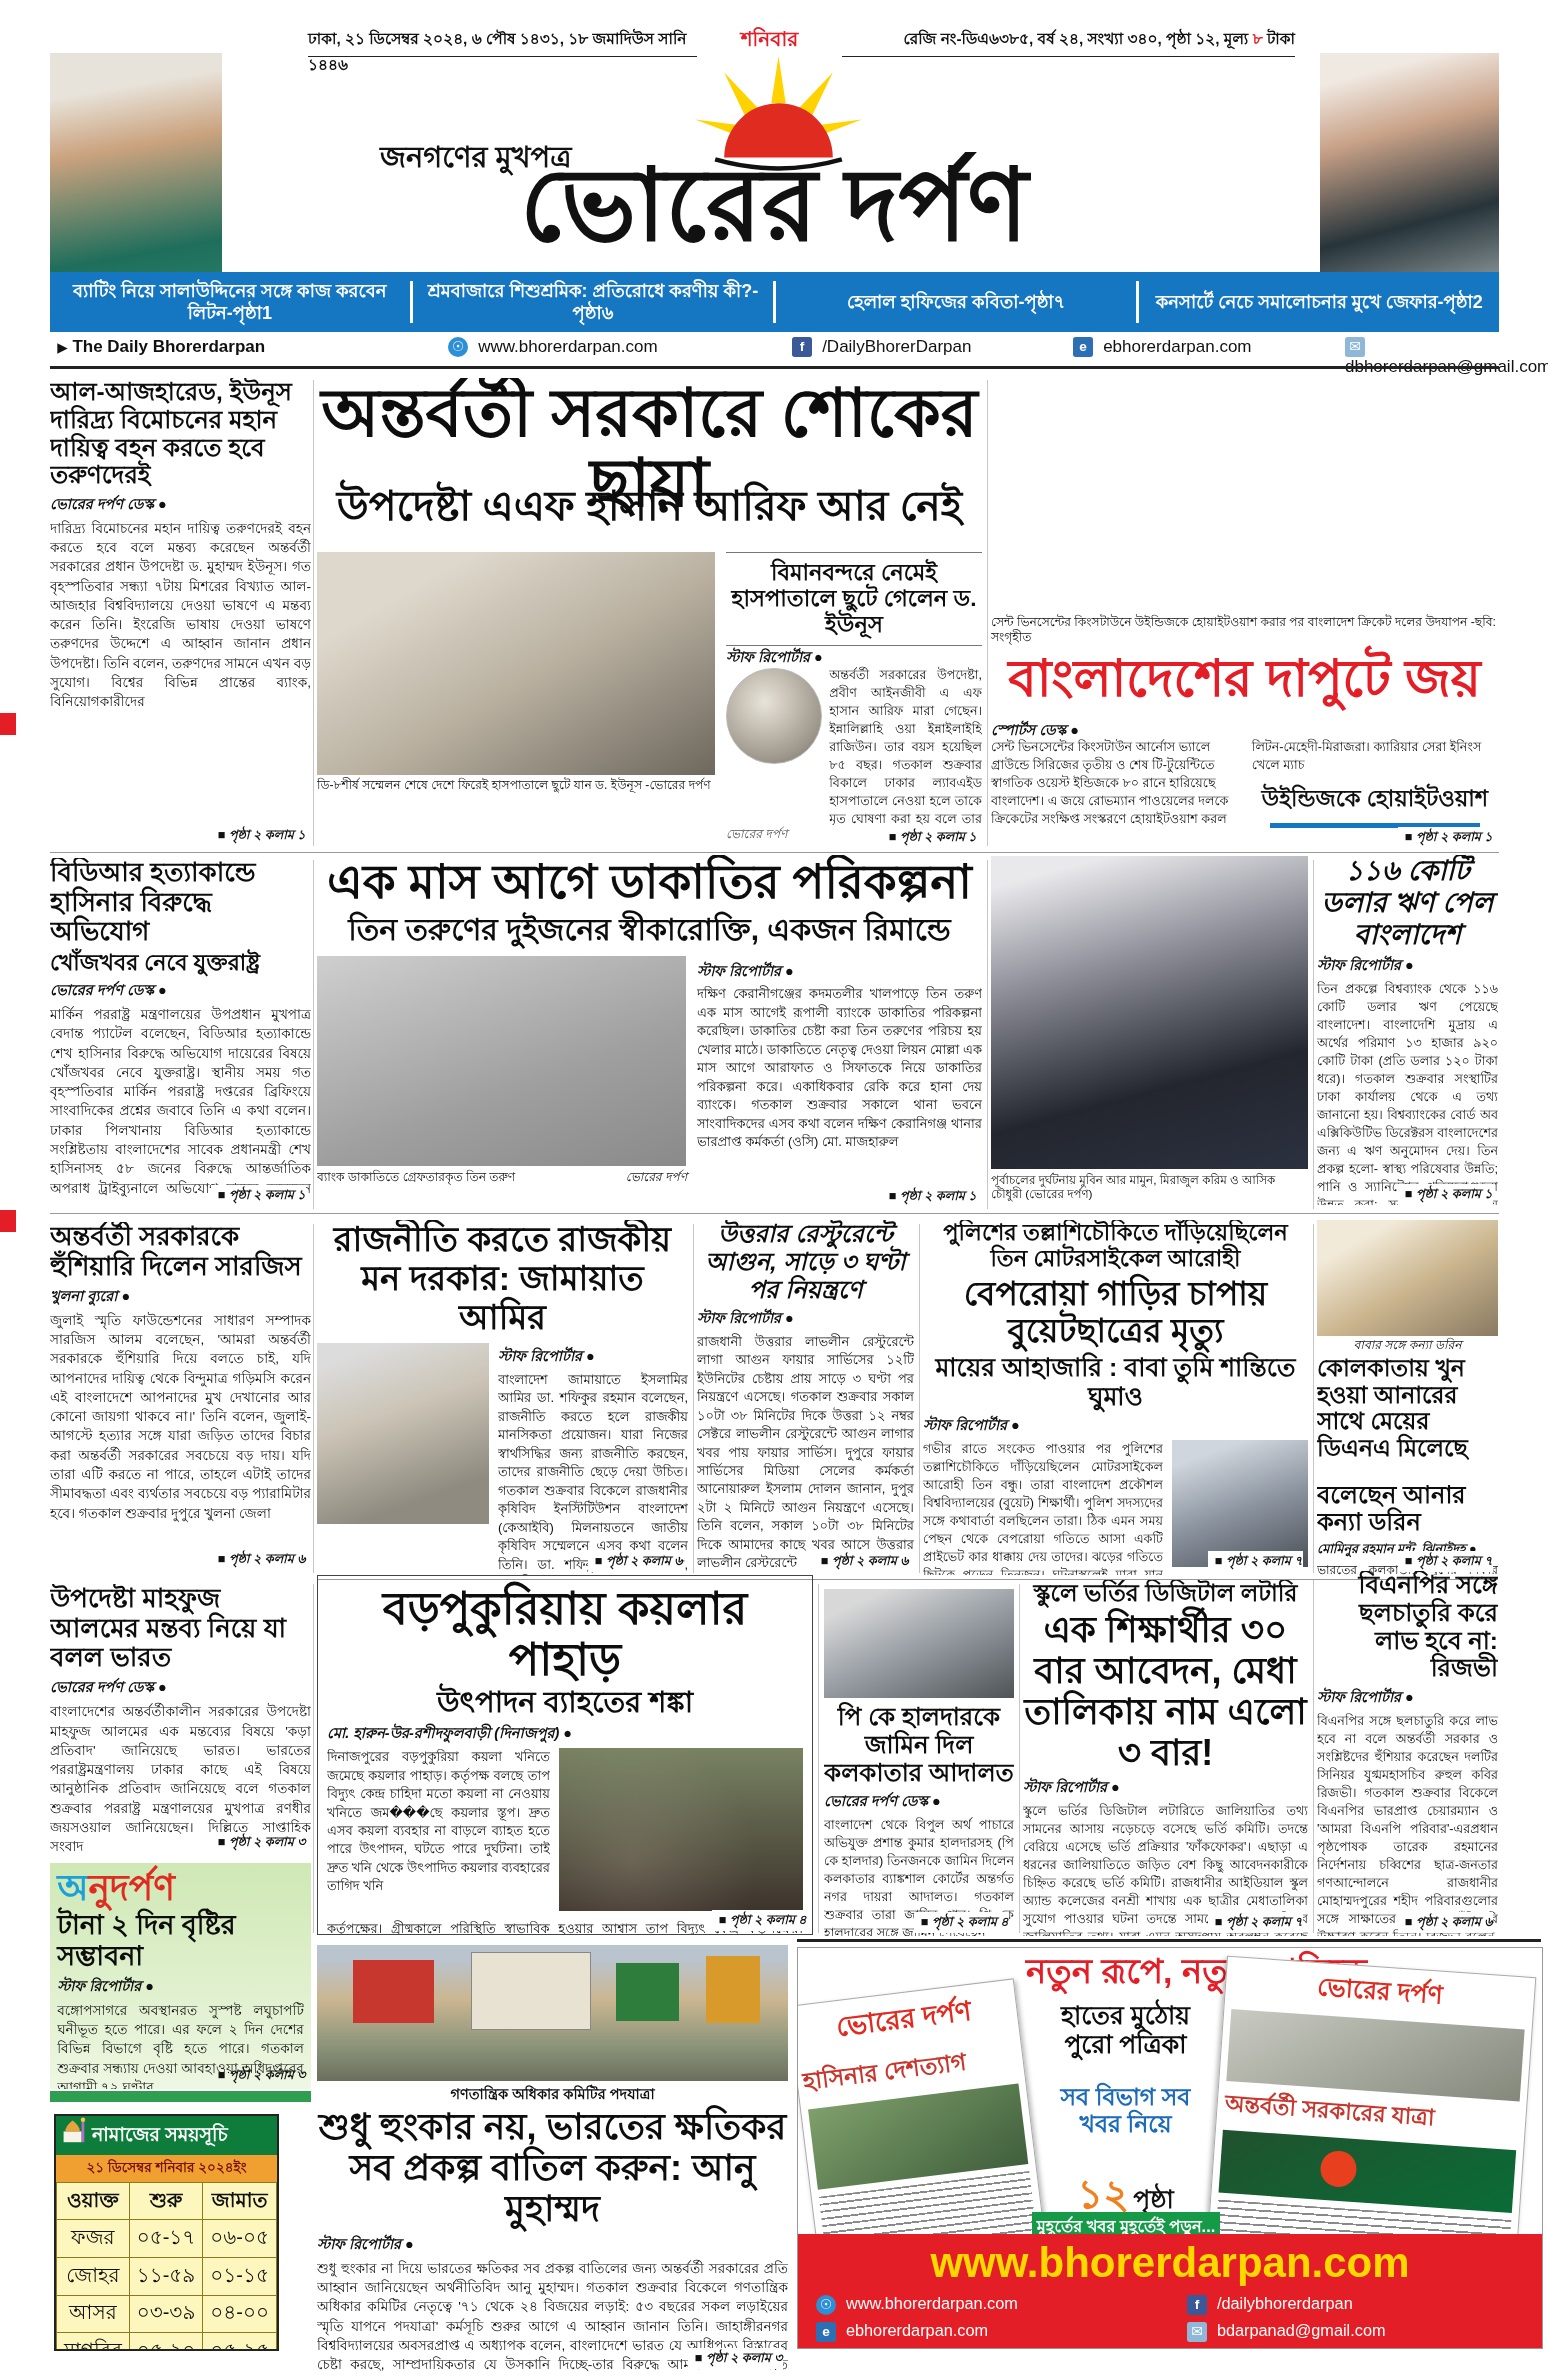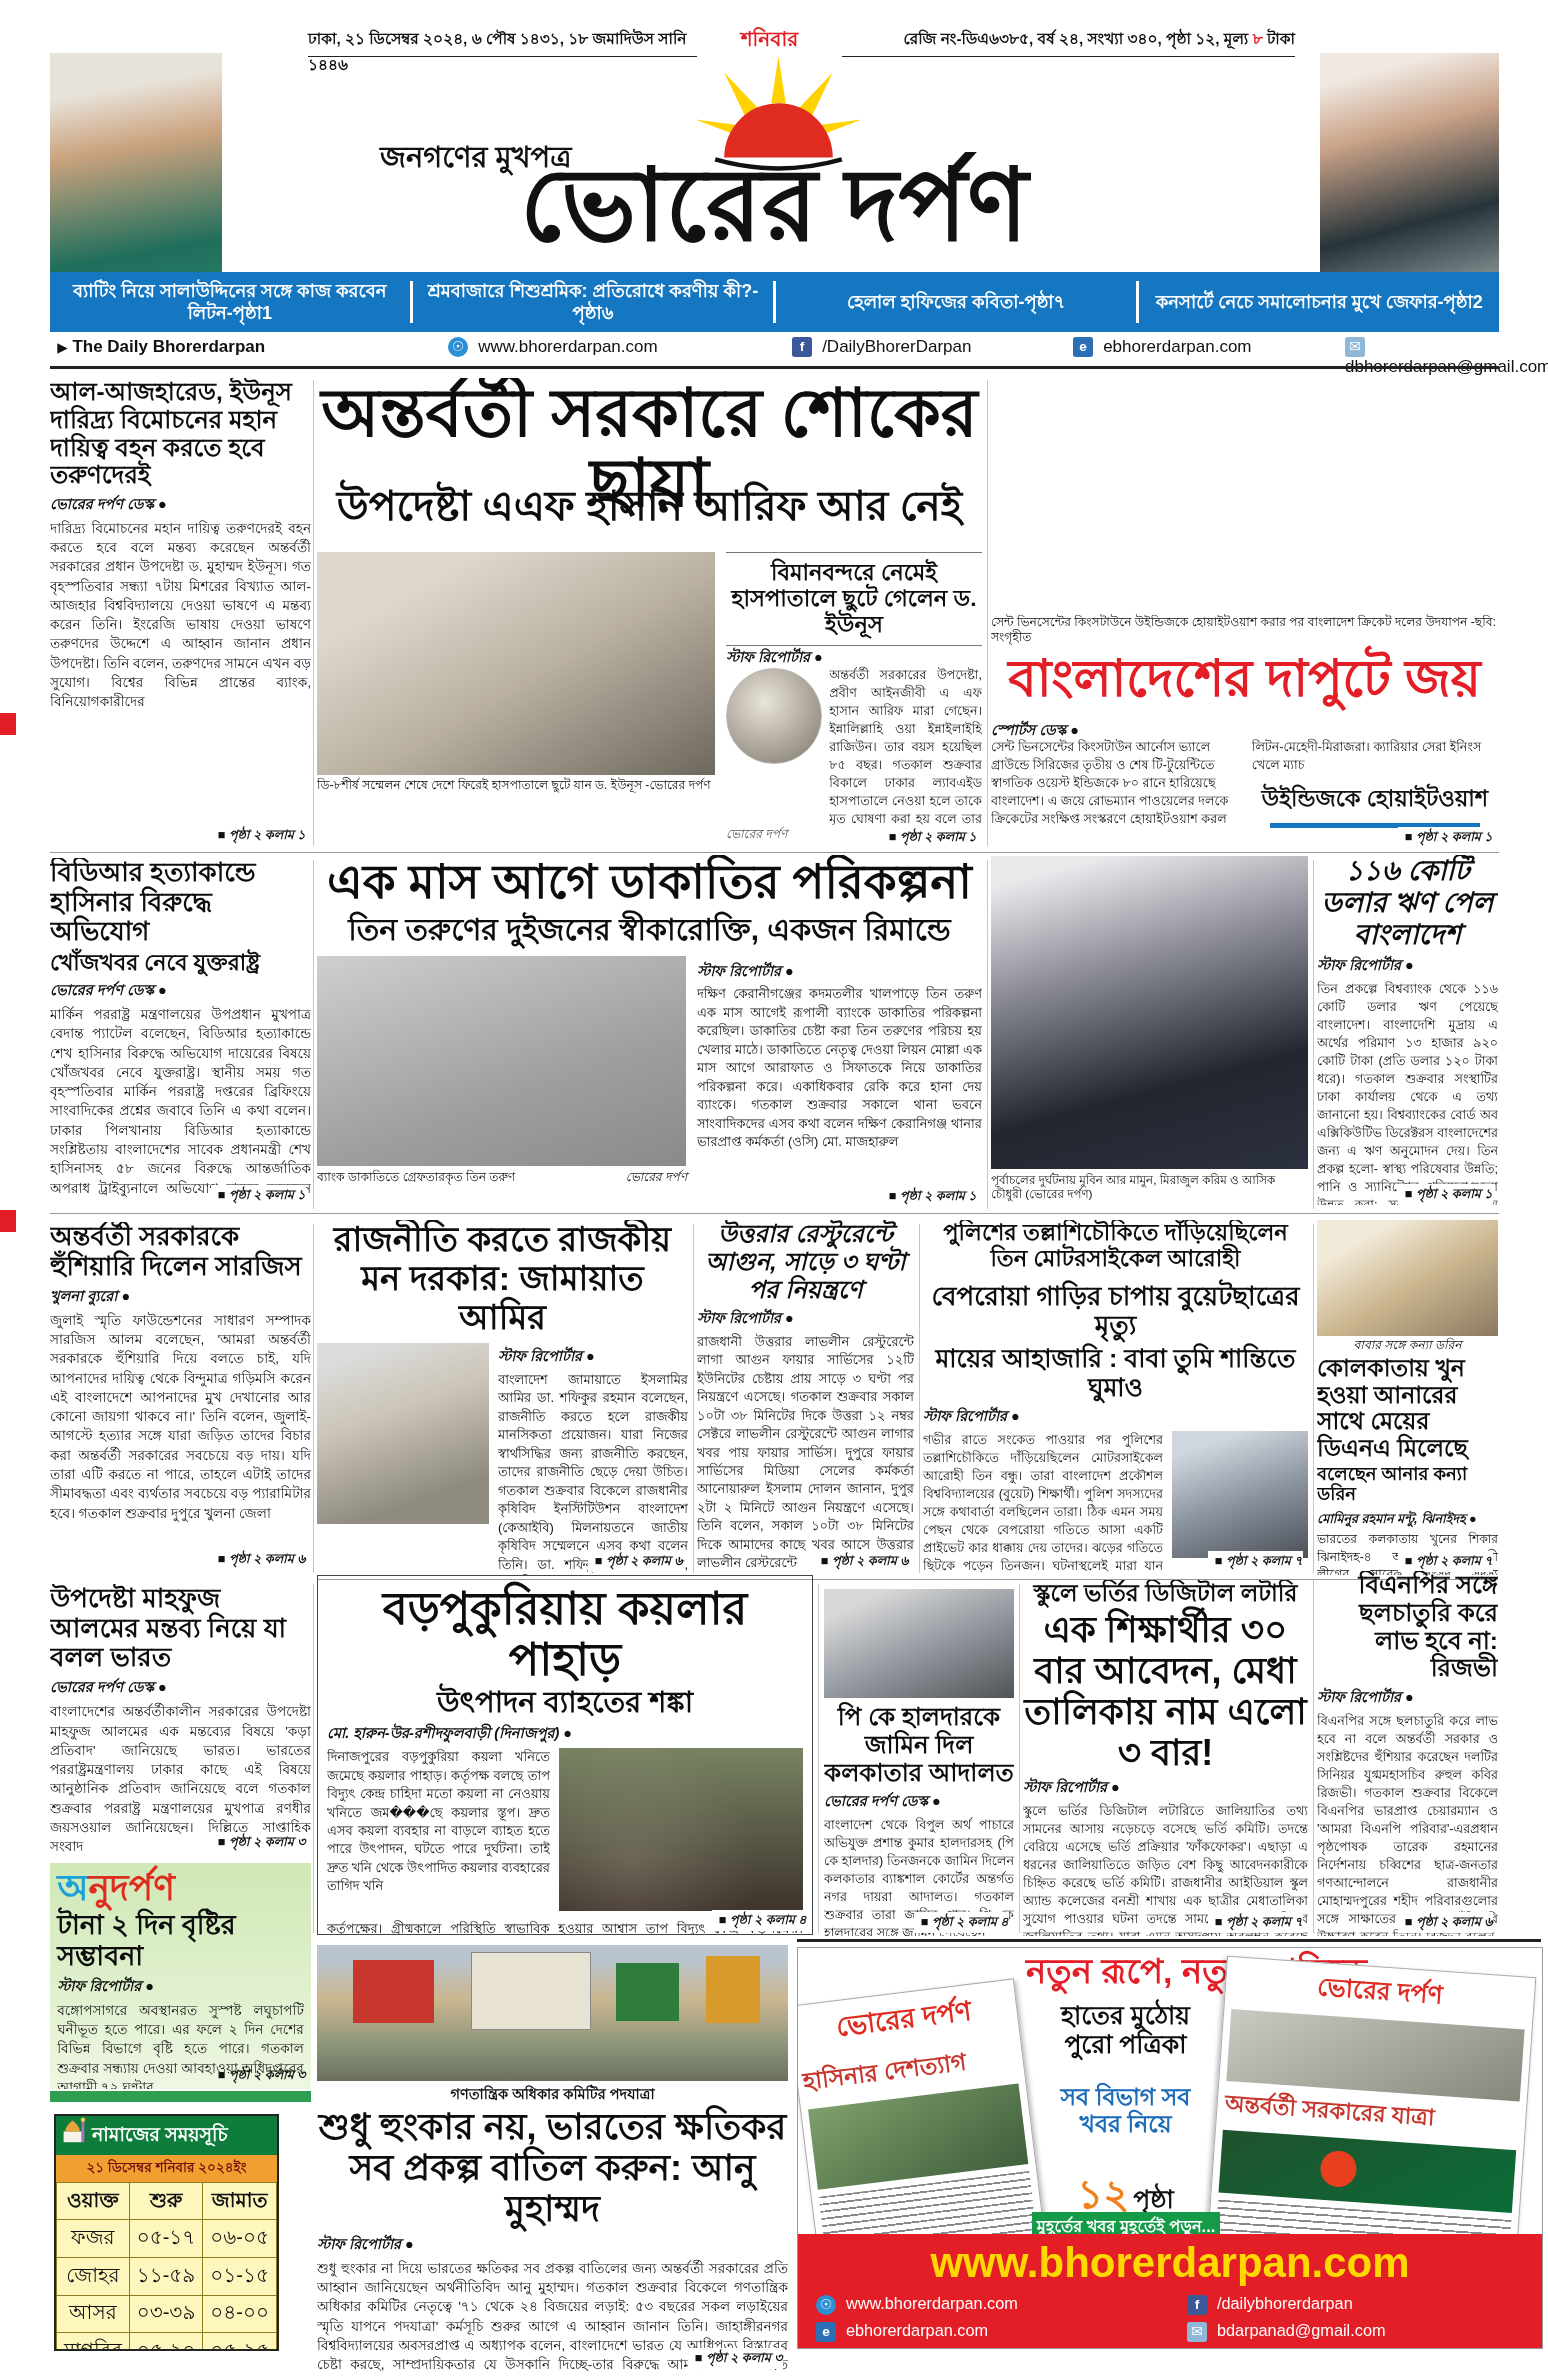--- a/index.html
+++ b/index.html
@@ -203,38 +203,38 @@
 
   <div class="artbox" style="left:697px;top:1220px;width:217px;height:355px">
     <div class="headline center" style="font-size:24.4px;font-style:italic">উত্তরার রেস্টুরেন্টে আগুন, সাড়ে ৩ ঘণ্টা পর নিয়ন্ত্রণে</div>
     <div class="byline">স্টাফ রিপোর্টার ●</div>
     <div class="body-text" style="height:234px;font-size:13px">রাজধানী উত্তরার লাভলীন রেস্টুরেন্টে লাগা আগুন ফায়ার সার্ভিসের ১২টি ইউনিটের চেষ্টায় প্রায় সাড়ে ৩ ঘণ্টা পর নিয়ন্ত্রণে এসেছে। গতকাল শুক্রবার সকাল ১০টা ৩৮ মিনিটের দিকে উত্তরা ১২ নম্বর সেক্টরে লাভলীন রেস্টুরেন্টে আগুন লাগার খবর পায় ফায়ার সার্ভিস। দুপুরে ফায়ার সার্ভিসের মিডিয়া সেলের কর্মকর্তা আনোয়ারুল ইসলাম দোলন জানান, দুপুর ২টা ২ মিনিটে আগুন নিয়ন্ত্রণে এসেছে। তিনি বলেন, সকাল ১০টা ৩৮ মিনিটের দিকে আমাদের কাছে খবর আসে উত্তরার লাভলীন রেস্টুরেন্টে</div>
     <div class="pageref">■ পৃষ্ঠা ২ কলাম ৬</div>
   </div>
 
   <div class="artbox" style="left:923px;top:1220px;width:385px;height:355px">
     <div class="headline center" style="font-size:22.6px">পুলিশের তল্লাশিচৌকিতে দাঁড়িয়েছিলেন তিন মোটরসাইকেল আরোহী</div>
-    <div class="headline center" style="font-size:26px;margin-top:10px">বেপরোয়া গাড়ির চাপায় বুয়েটছাত্রের মৃত্যু</div>
+    <div class="headline center" style="font-size:33px;margin-top:3px">বেপরোয়া গাড়ির চাপায় বুয়েটছাত্রের মৃত্যু</div>
     <div class="headline center" style="font-size:25px;margin-top:3.6px">মায়ের আহাজারি : বাবা তুমি শান্তিতে ঘুমাও</div>
     <div class="byline">স্টাফ রিপোর্টার ●</div>
     <div style="overflow:hidden;height:163px">
       <div style="float:right;width:136px;margin:0 0 3.6px 9px">
         <div class="photo" style="width:136px;height:127px;background:linear-gradient(160deg,#cfd6dd 15%,#8a929e 55%,#4b5057)"></div>
 
       </div>
       <div class="body-text" style="font-size:12.7px">গভীর রাতে সংকেত পাওয়ার পর পুলিশের তল্লাশিচৌকিতে দাঁড়িয়েছিলেন মোটরসাইকেল আরোহী তিন বন্ধু। তারা বাংলাদেশ প্রকৌশল বিশ্ববিদ্যালয়ের (বুয়েট) শিক্ষার্থী। পুলিশ সদস্যদের সঙ্গে কথাবার্তা বলছিলেন তারা। ঠিক এমন সময় পেছন থেকে বেপরোয়া গতিতে আসা একটি প্রাইভেট কার ধাক্কায় দেয় তাদের। ঝড়ের গতিতে ছিটকে পড়েন তিনজন। ঘটনাস্থলেই মারা যান মুহতাসিম মাসুদ। গুরুতর আহত হন মেহেদী হাসান ও অমিত সাহা। গতকাল বৃহস্পতিবার রাত ৩টার দিকে পূর্বাচল ৩০০ ফিট নীলা মার্কেট এলাকায় এ ঘটনা ঘটে। এদিকে ভোরে একটি ফোনে দুর্ঘটনায় ছেলের মৃত্যুর খবর পান মুহতাসিমের মা-বাবা। এই ধাক্কা সামলে নিতে পারছেন না মুহতাসিমের মা রাইসা সুলতানা এবং বাবা মাসুদ মিয়া। ঢাকা মেডিকেল কলেজ হাসপাতালের আনুষ্ঠানিকতা সেরে গতকাল শুক্রবার বিকেল সাড়ে চারটার দিকে একটি অ্যাম্বুলেন্সে করে মুহতাসিমের লাশ নেওয়া হয় গ্রিনরোডের ওই বাসায়। সেখানে আগ থেকেই উপস্থিত ছিলেন আত্মীয়স্বজন ও মুহতাসিমের সহপাঠীরা। একমাত্র ছেলেকে শেষবারের</div>
     </div>
     <div class="pageref">■ পৃষ্ঠা ২ কলাম ৭</div>
   </div>
 
   <div class="artbox" style="left:1317px;top:1220px;width:181px;height:355px">
     <div class="photo" style="width:181px;height:116px;background:linear-gradient(150deg,#f2ead9 20%,#cbb68f 55%,#8a7a62)"></div>
     <div class="caption center" style="font-style:italic;margin:1.8px 0">বাবার সঙ্গে কন্যা ডরিন</div>
     <div class="headline" style="font-size:23.5px">কোলকাতায় খুন হওয়া আনারের সাথে মেয়ের ডিএনএ মিলেছে</div>
-    <div class="headline" style="font-size:18px;margin-top:2px">বলেছেন আনার কন্যা ডরিন</div>
+    <div class="headline" style="font-size:24px;margin-top:19px">বলেছেন আনার কন্যা ডরিন</div>
     <div class="byline" style="font-size:12.7px">মোমিনুর রহমান মন্টু, ঝিনাইদহ ●</div>
     <div class="body-text" style="height:83px;font-size:12.2px">ভারতের কলকাতায় খুনের শিকার ঝিনাইদহ-৪ আসনের আওয়ামী লীগের সাবেক সংসদ সদস্য আনোয়ারুল আজীম আনারের মরদেহের খন্ডাংশের সাথে তার মেয়ে</div>
     <div class="pageref">■ পৃষ্ঠা ২ কলাম ৭</div>
   </div>
 
   <div class="vline" style="left:313px;top:1224px;height:349px"></div>
   <div class="vline" style="left:693px;top:1224px;height:349px"></div>
   <div class="vline" style="left:919px;top:1224px;height:349px"></div>
   <div class="vline" style="left:1313px;top:1224px;height:349px"></div>
   <div class="hline" style="left:317px;top:1579px;width:1181px;height:0.9px;background:#999"></div>

